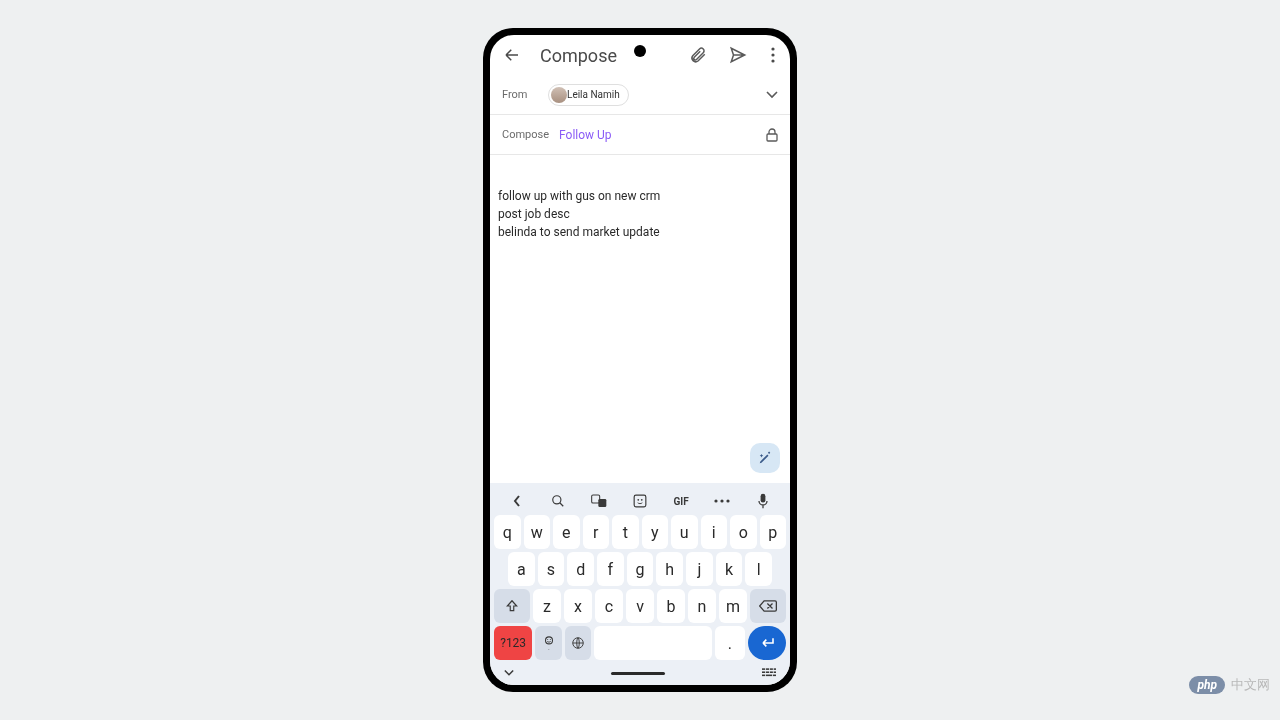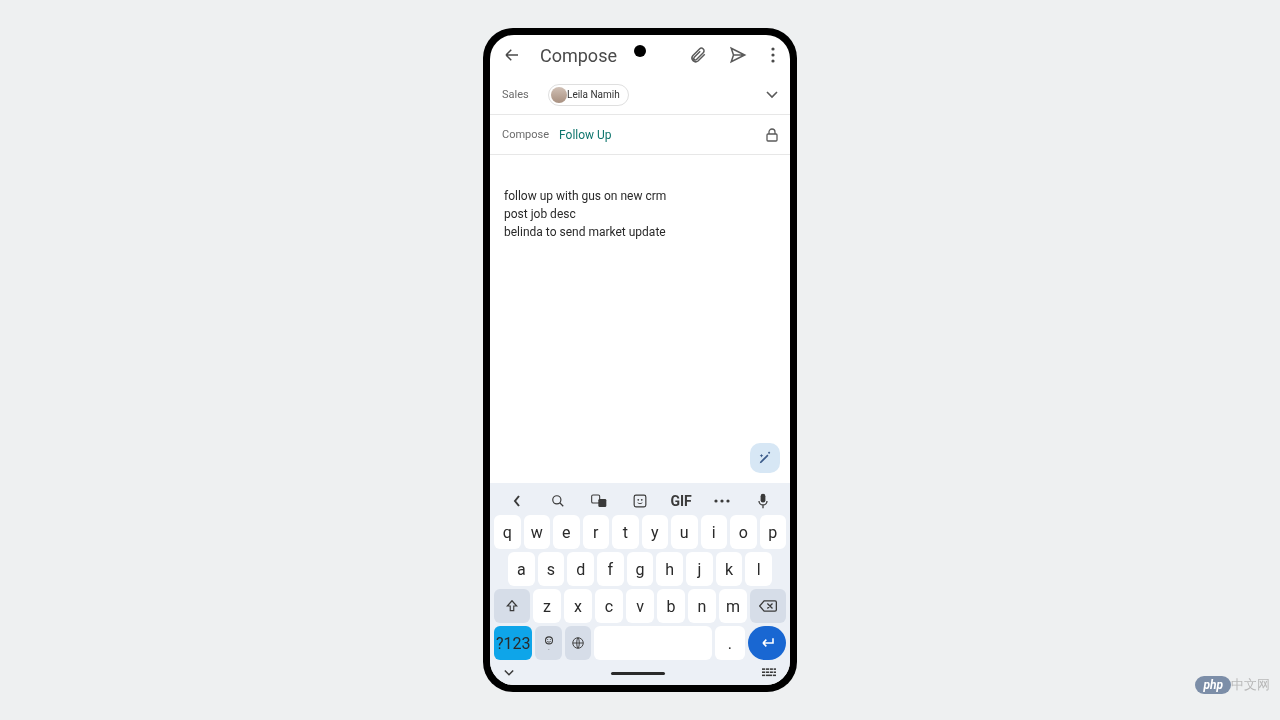--- a/index.html
+++ b/index.html
@@ -106,26 +106,26 @@
       justify-content: center;
       font-size: 8px;
       color: #fff;
     }
     .avatar.green { background: #3cb371; }
     .avatar.img { background: linear-gradient(#d0c0b5,#a89080); }
     .expand {
       margin-left: auto;
       color: #5a5a5a;
     }
-    .subject-row .value { color: #0f766e; font-size: 12px; }
+    .subject-row .value { color: #8b5cf6; font-size: 12px; }
     .lock { margin-left: auto; color: #5a5a5a; }
     
     .body-area {
       flex: 1;
-      padding: 14px 14px;
+      padding: 14px 8px;
       font-size: 12px;
       line-height: 1.5;
       color: #2a2a2a;
       white-space: pre-line;
       position: relative;
     }
     .compose-fab {
       position: absolute;
       right: 10px;
       bottom: 10px;
@@ -176,21 +176,21 @@
       color: #2a2a2a;
       max-width: 28px;
     }
     .key.fn {
       background: #d6dde8;
       max-width: 36px;
       flex: 1.3;
     }
     .kb-row2 { padding: 0 14px; }
     .bottom-row .key { max-width: none; }
-    .key.symbols { flex:1.3; font-size: 16px; background:#0ea5e9; }
+    .key.symbols { flex:1.3; font-size: 12px; background:#ef4444; }
     .key.emoji { flex: 0.9; background:#d6dde8; font-size:11px;}
     .key.globe { flex: 0.9; background:#d6dde8; }
     .key.space { flex: 4; background:#fff; }
     .key.period { flex: 1; background:#fff; font-size:16px;}
     .key.enter {
       flex: 1.3;
       background: #1967d2;
       color: #fff;
       border-radius: 18px;
     }
@@ -208,35 +208,36 @@
       border-radius: 2px;
       margin: 0 auto;
     }
     
     .watermark {
       position: absolute;
       right: 10px;
       bottom: 26px;
       display: flex;
       align-items: center;
+      gap: 6px;
       font-size: 13px;
       color: #b8b8b8;
       font-weight: 500;
     }
     .php-badge {
       background: #7c8ea8;
       color: #fff;
       padding: 2px 8px;
       border-radius: 10px;
       font-size: 12px;
       font-weight: bold;
       font-style: italic;
     }
     svg { display: block; }
-    .gif-txt { font-size: 14px; font-weight: bold; }
+    .gif-txt { font-size: 10px; font-weight: bold; }
   </style>
 </head>
 <body>
 
 <div class="phone-frame">
   <div class="phone-screen">
     <div class="camera"></div>
 
 
     <div class="compose-header">
@@ -259,21 +260,21 @@
       <div class="icon-btn" style="width:14px">
         <svg width="4" height="16" viewBox="0 0 4 16">
             <circle cx="2" cy="2" r="1.6" fill="#4a4a4a"></circle>
             <circle cx="2" cy="8" r="1.6" fill="#4a4a4a"></circle>
             <circle cx="2" cy="14" r="1.6" fill="#4a4a4a"></circle>
           </svg>
       </div>
     </div>
 
     <div class="field-row">
-      <span class="field-label">Sales</span>
+      <span class="field-label">From</span>
       <div class="chip">
         <div class="avatar img"></div>
         <span>Leila Namih</span>
       </div>
       <div class="expand">
         <svg width="12" height="8" viewBox="0 0 12 8">
             <path fill="none" stroke="#5a5a5a" stroke-width="1.6" d="M1 1l5 5 5-5"></path>
           </svg>
       </div>
     </div>

